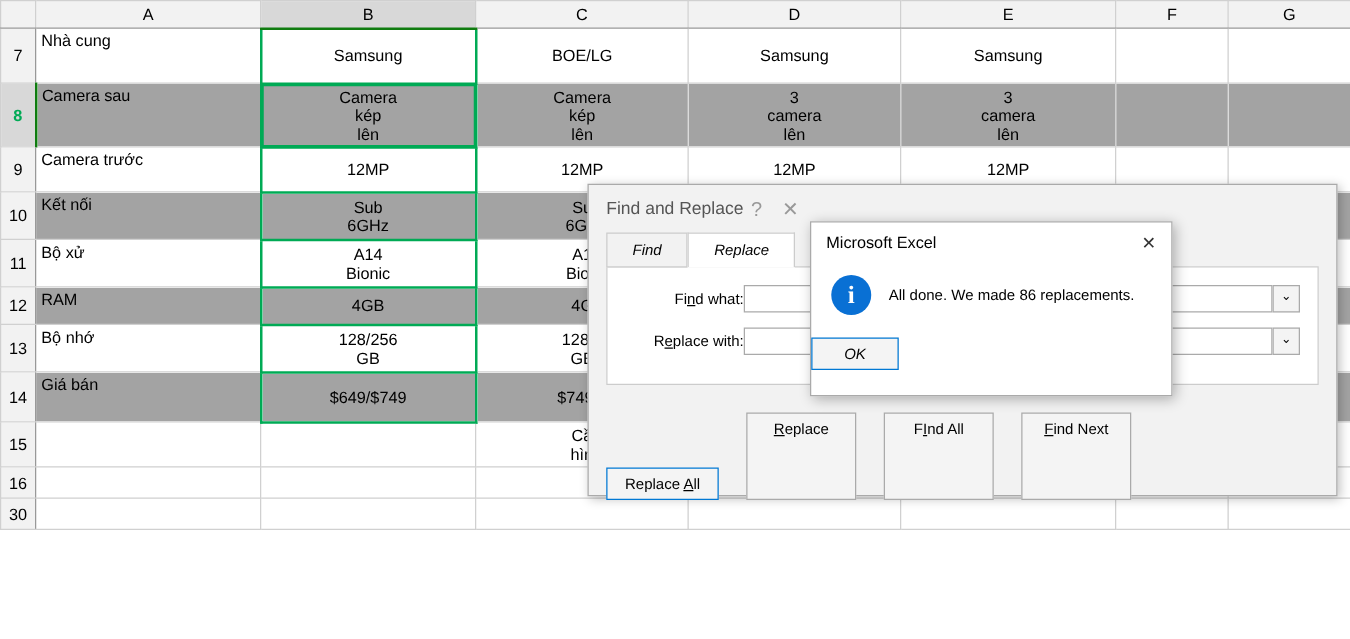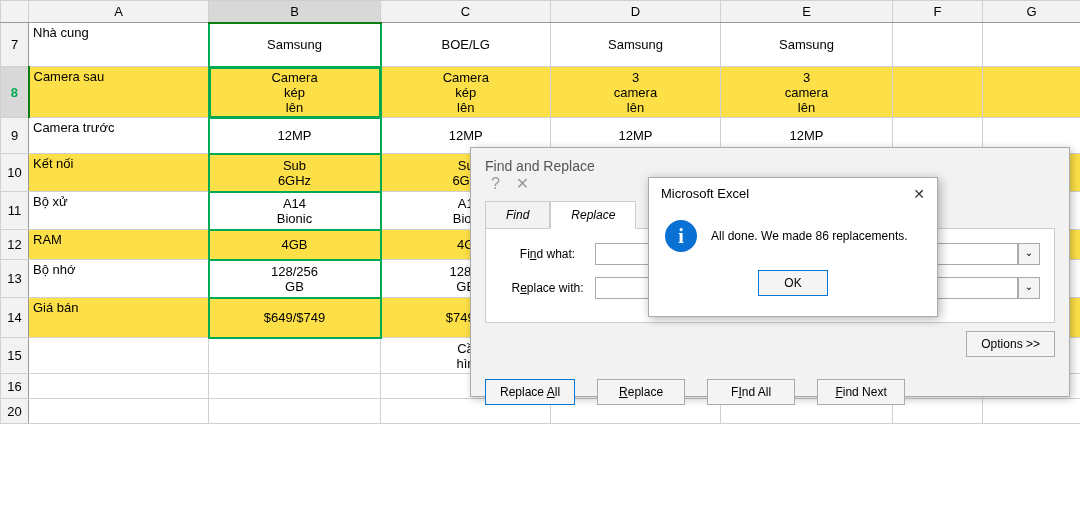--- a/index.html
+++ b/index.html
@@ -6,45 +6,45 @@
   body { font-family: Arial, sans-serif; font-size: 13px; background: #fff; color: #000; overflow: hidden; }
   .sheet { position: relative; width: 1080px; height: 511px; }
   table { border-collapse: collapse; width: 100%; table-layout: fixed; }
   th, td { border: 1px solid #d0d0d0; height: 25px; padding: 2px 4px; overflow: hidden; }
   .col-header { background: #f2f2f2; text-align: center; font-weight: normal; border-bottom: 1px solid #999; height: 22px; }
   .col-header.sel { background: #d8d8d8; border-bottom: 2px solid #107c10; }
   .row-header { background: #f2f2f2; text-align: center; width: 28px; font-weight: normal; border-right: 1px solid #999; }
   .row-header.sel { background: #d8d8d8; border-right: 2px solid #107c10; color: #0a5; font-weight: bold; }
   .cell-a { text-align: left; vertical-align: top; }
   .cell-data { text-align: center; vertical-align: middle; }
-  .band { background: #fde047; margin-left: 33px; }
+  .band { background: #a3a3a3; margin-left: 33px; }
   .sel-border { border: 2px solid #0a5 !important; }
   .active-cell { outline: 2px solid #0a5; outline-offset: -2px; }
   .dialog { position: absolute; background: #f2f2f2; border: 1px solid #aaa; box-shadow: 2px 2px 8px rgba(0,0,0,.25); font-size: 12px; }
   .fr-dialog { left: 470px; top: 147px; width: 600px; height: 250px; }
-  .dlg-title { padding: 10px 14px 8px; color: #555; font-size: 14px; display: flex; justify-content: flex-start; flex-direction: column; }
+  .dlg-title { padding: 10px 14px 8px; color: #555; font-size: 14px; display: flex; justify-content: flex-start; }
   .dlg-title .close-x, .dlg-title .help-q { color: #999; font-size: 16px; padding: 0 6px; cursor: default; }
   .tabs { display: flex; margin: 0 14px; }
   .tab { padding: 6px 20px; border: 1px solid #ccc; background: #f2f2f2; font-size: 12px; font-style: italic; }
   .tab.active { background: #fff; border-bottom: 1px solid #fff; position: relative; z-index: 1; }
   .tab-body { background: #fff; border: 1px solid #ccc; margin: -1px 14px 0 14px; padding: 14px; height: 95px; }
   .form-row { display: flex; align-items: center; margin-bottom: 12px; }
-  .form-row label { width: 95px; text-align: center; }
+  .form-row label { width: 95px; text-align: right; }
   .form-row input { flex: 1; border: 1px solid #aaa; height: 22px; padding: 0 4px; }
   .dd-btn { width: 22px; height: 22px; border: 1px solid #aaa; background: #f4f4f4; text-align: center; line-height: 18px; font-size: 10px; }
   .opt-row { display: flex; justify-content: flex-end; padding: 8px 14px 0 14px; }
   .btn { border: 1px solid #aaa; background: #f4f4f4; padding: 5px 14px; font-size: 12px; min-width: 88px; text-align: center; }
-  .btn.primary { border: 1.5px solid #0078d4; }
+  .btn.primary { border: 1.5px solid #0078d4; margin-top: 44px; }
   .btn-row { display: flex; gap: 22px; padding: 22px 14px 12px 14px; }
   .msg-dialog { left: 648px; top: 177px; width: 290px; height: 140px; background: #fff; border: 1px solid #aaa; box-shadow: 2px 2px 10px rgba(0,0,0,.3); }
   .msg-title { padding: 8px 12px; font-size: 13px; display: flex; justify-content: space-between; gap: 20px; }
   .msg-title .x { font-size: 14px; color: #333; }
   .msg-body { display: flex; align-items: center; padding: 10px 16px; gap: 14px; }
   .info-icon { width: 32px; height: 32px; border-radius: 50%; background: #0970d4; color: #fff; font-size: 20px; font-weight: bold; text-align: center; line-height: 32px; font-family: Georgia, serif; }
-  .msg-btns { display: flex; justify-content: center; padding: 8px 0 12px; }
+  .msg-btns { display: flex; justify-content: flex-start; padding: 8px 0 12px; font-style: italic; }
   .msg-btns .btn { border: 1.5px solid #0078d4; min-width: 70px; }
   .u { text-decoration: underline; }
 </style>
 </head>
 <body>
 
 <div class="sheet">
 <table>
   <colgroup>
     <col style="width:28px">
@@ -163,21 +163,21 @@
           <th class="row-header">16</th>
           <td class="cell-a"></td>
           <td class="cell-data"></td>
           <td class="cell-data"></td>
           <td class="cell-data"></td>
           <td class="cell-data"></td>
           <td class=""></td>
           <td class=""></td>
         </tr>
         <tr style="height:22px">
-          <th class="row-header">20</th>
+          <th class="row-header">30</th>
           <td class="cell-a"></td>
           <td class="cell-data"></td>
           <td class="cell-data"></td>
           <td class="cell-data"></td>
           <td class="cell-data"></td>
           <td class=""></td>
           <td class=""></td>
         </tr>
       </tbody>
 </table>
@@ -199,23 +199,20 @@
       <label>Fi<span class="u">n</span><span>d what:</span></label>
       <input type="text" value="" style="">
       <div class="dd-btn">⌄</div>
     </div>
     <div class="form-row">
       <label><span>R</span><span class="u">e</span><span>place with:</span></label>
       <input type="text" value="" style="">
       <div class="dd-btn">⌄</div>
     </div>
   </div>
-  <div class="opt-row">
-    <div class="btn"><span>Options &gt;&gt;</span></div>
-  </div>
   <div class="btn-row">
     <div class="btn primary"><span>Replace </span><span class="u">A</span><span>ll</span></div>
     <div class="btn"><span class="u">R</span><span>eplace</span></div>
     <div class="btn"><span>F</span><span class="u">I</span><span>nd All</span></div>
     <div class="btn"><span class="u">F</span><span>ind Next</span></div>
   </div>
 </div>
 
 <div class="dialog msg-dialog">
   <div class="msg-title">

